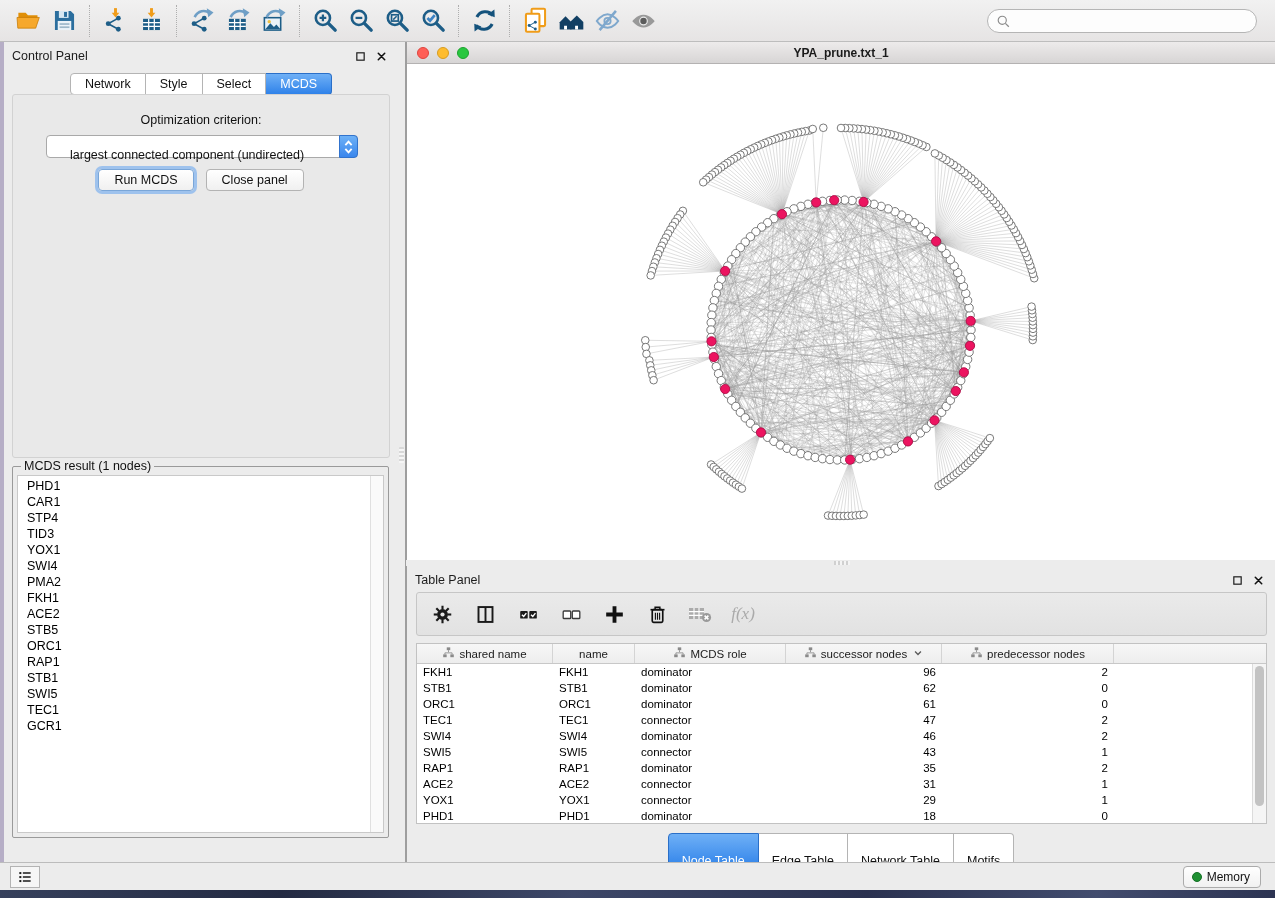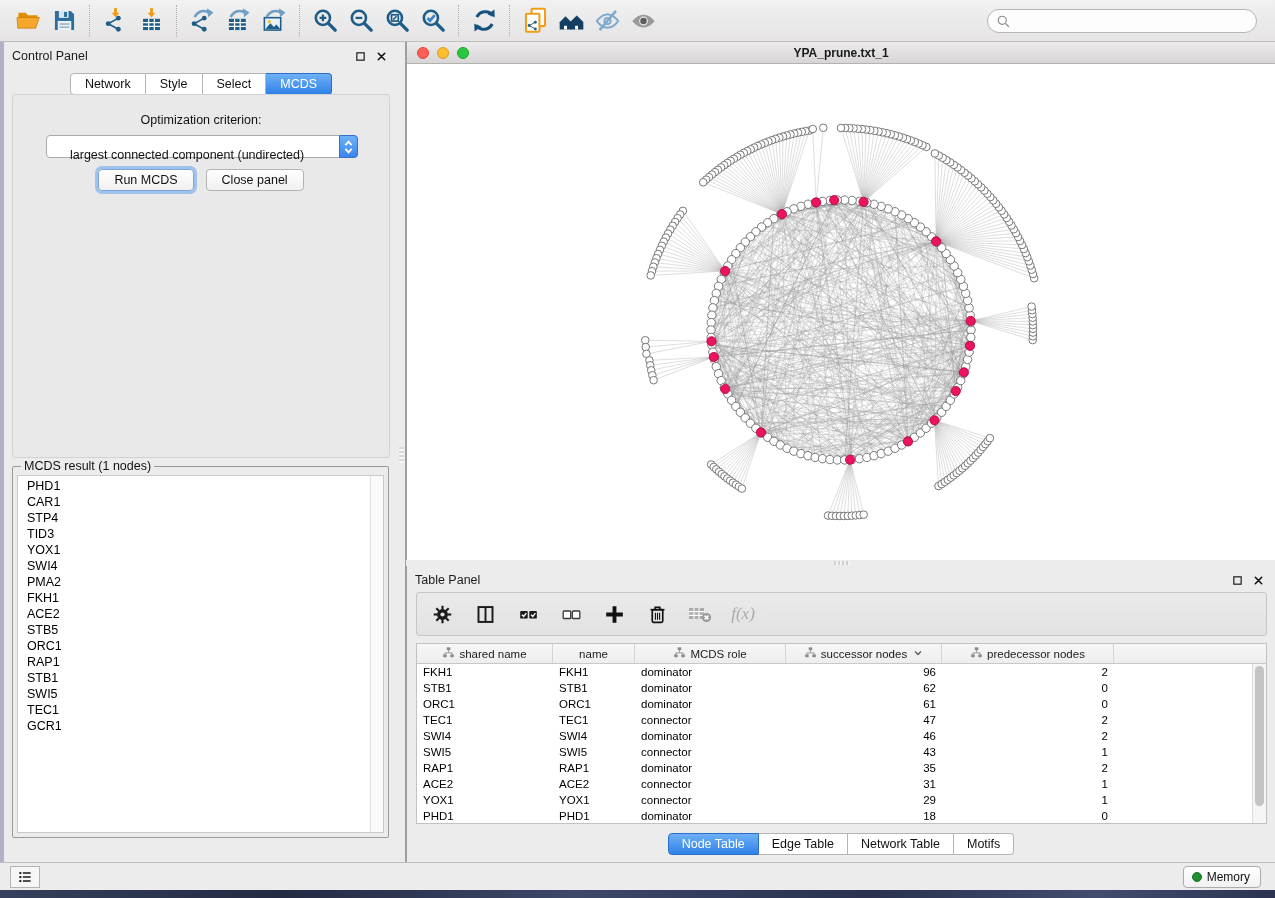--- a/index.html
+++ b/index.html
@@ -101,21 +101,21 @@
   .gh-cell svg.org { width:13px; height:13px; flex:none; }
   .gh-cell svg.chev { width:10px; height:10px; flex:none; margin-left:2px; }
   .grid-body { position:absolute; left:0; top:20px; right:14px; bottom:0; overflow:hidden; }
   .grid-row { display:flex; height:16px; }
   .g-cell { font-size:11.5px; color:#000; line-height:16px; padding:0 6px; white-space:nowrap; overflow:hidden; }
   .g-cell.num { text-align:right; }
   .grid-scroll { position:absolute; right:0; top:20px; bottom:0; width:14px; background:#f5f5f5; border-left:1px solid #dcdcdc; }
   .grid-thumb { position:absolute; left:2px; top:2px; width:9px; height:140px; background:#c3c3c3; border-radius:5px; }
 
   .bottom-tabs { position:absolute; left:0; top:267px; width:100%; display:flex; justify-content:center; }
-  .btab { height:22px; line-height:21px; padding:0 13px; font-size:12.5px; background:#fff;
+  .btab { height:22px; line-height:21px; padding:17px 13px; font-size:12.5px; background:#fff;
     border:1px solid #b4b4b4; border-left:none; color:#111; }
   .btab:first-child { border-left:1px solid #b4b4b4; border-radius:4px 0 0 4px; }
   .btab:last-child { border-radius:0 4px 4px 0; }
   .btab.sel { background:linear-gradient(#6fb0f6,#2f82e9); border-color:#2a6fc8; color:#fff; }
 
   
   .status-bar { position:absolute; left:0; top:862px; width:1275px; height:28px; background:#ececec;
     border-top:1px solid #bcbcbc; }
   .menu-btn { position:absolute; left:10px; top:3px; width:30px; height:22px; background:#f6f6f6;
     border:1px solid #b3b3b3; display:flex; align-items:center; justify-content:center; }

